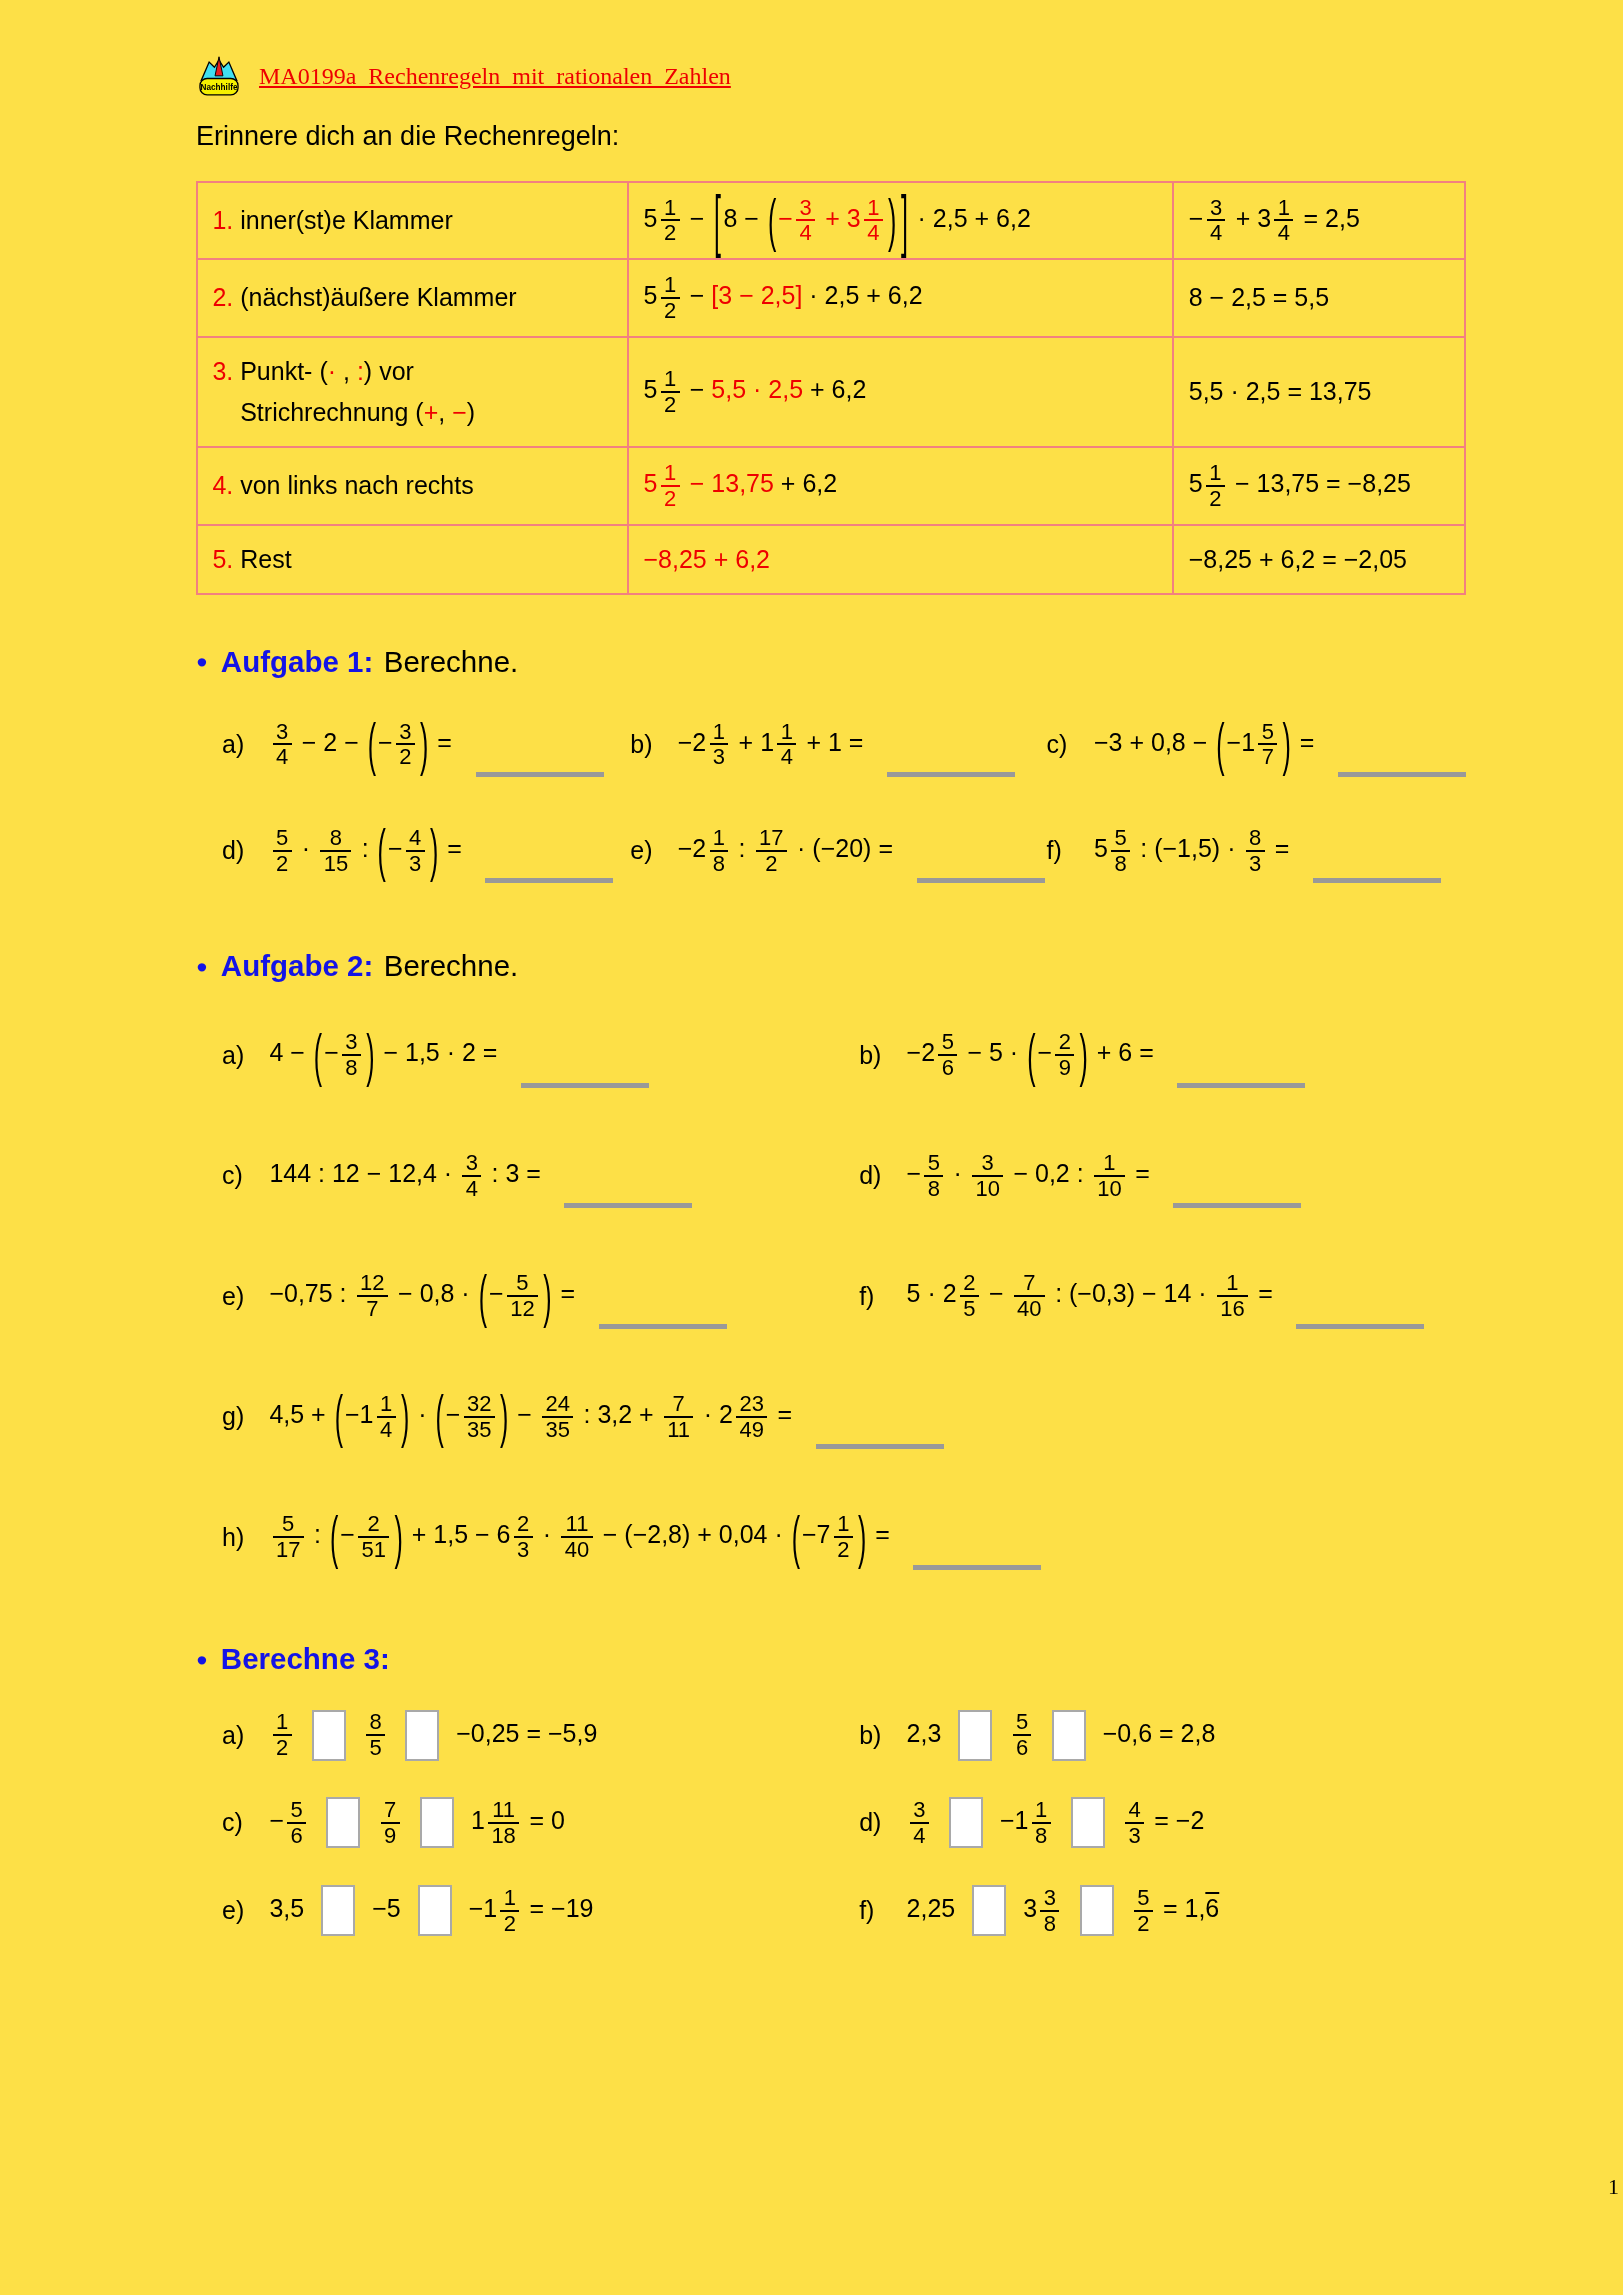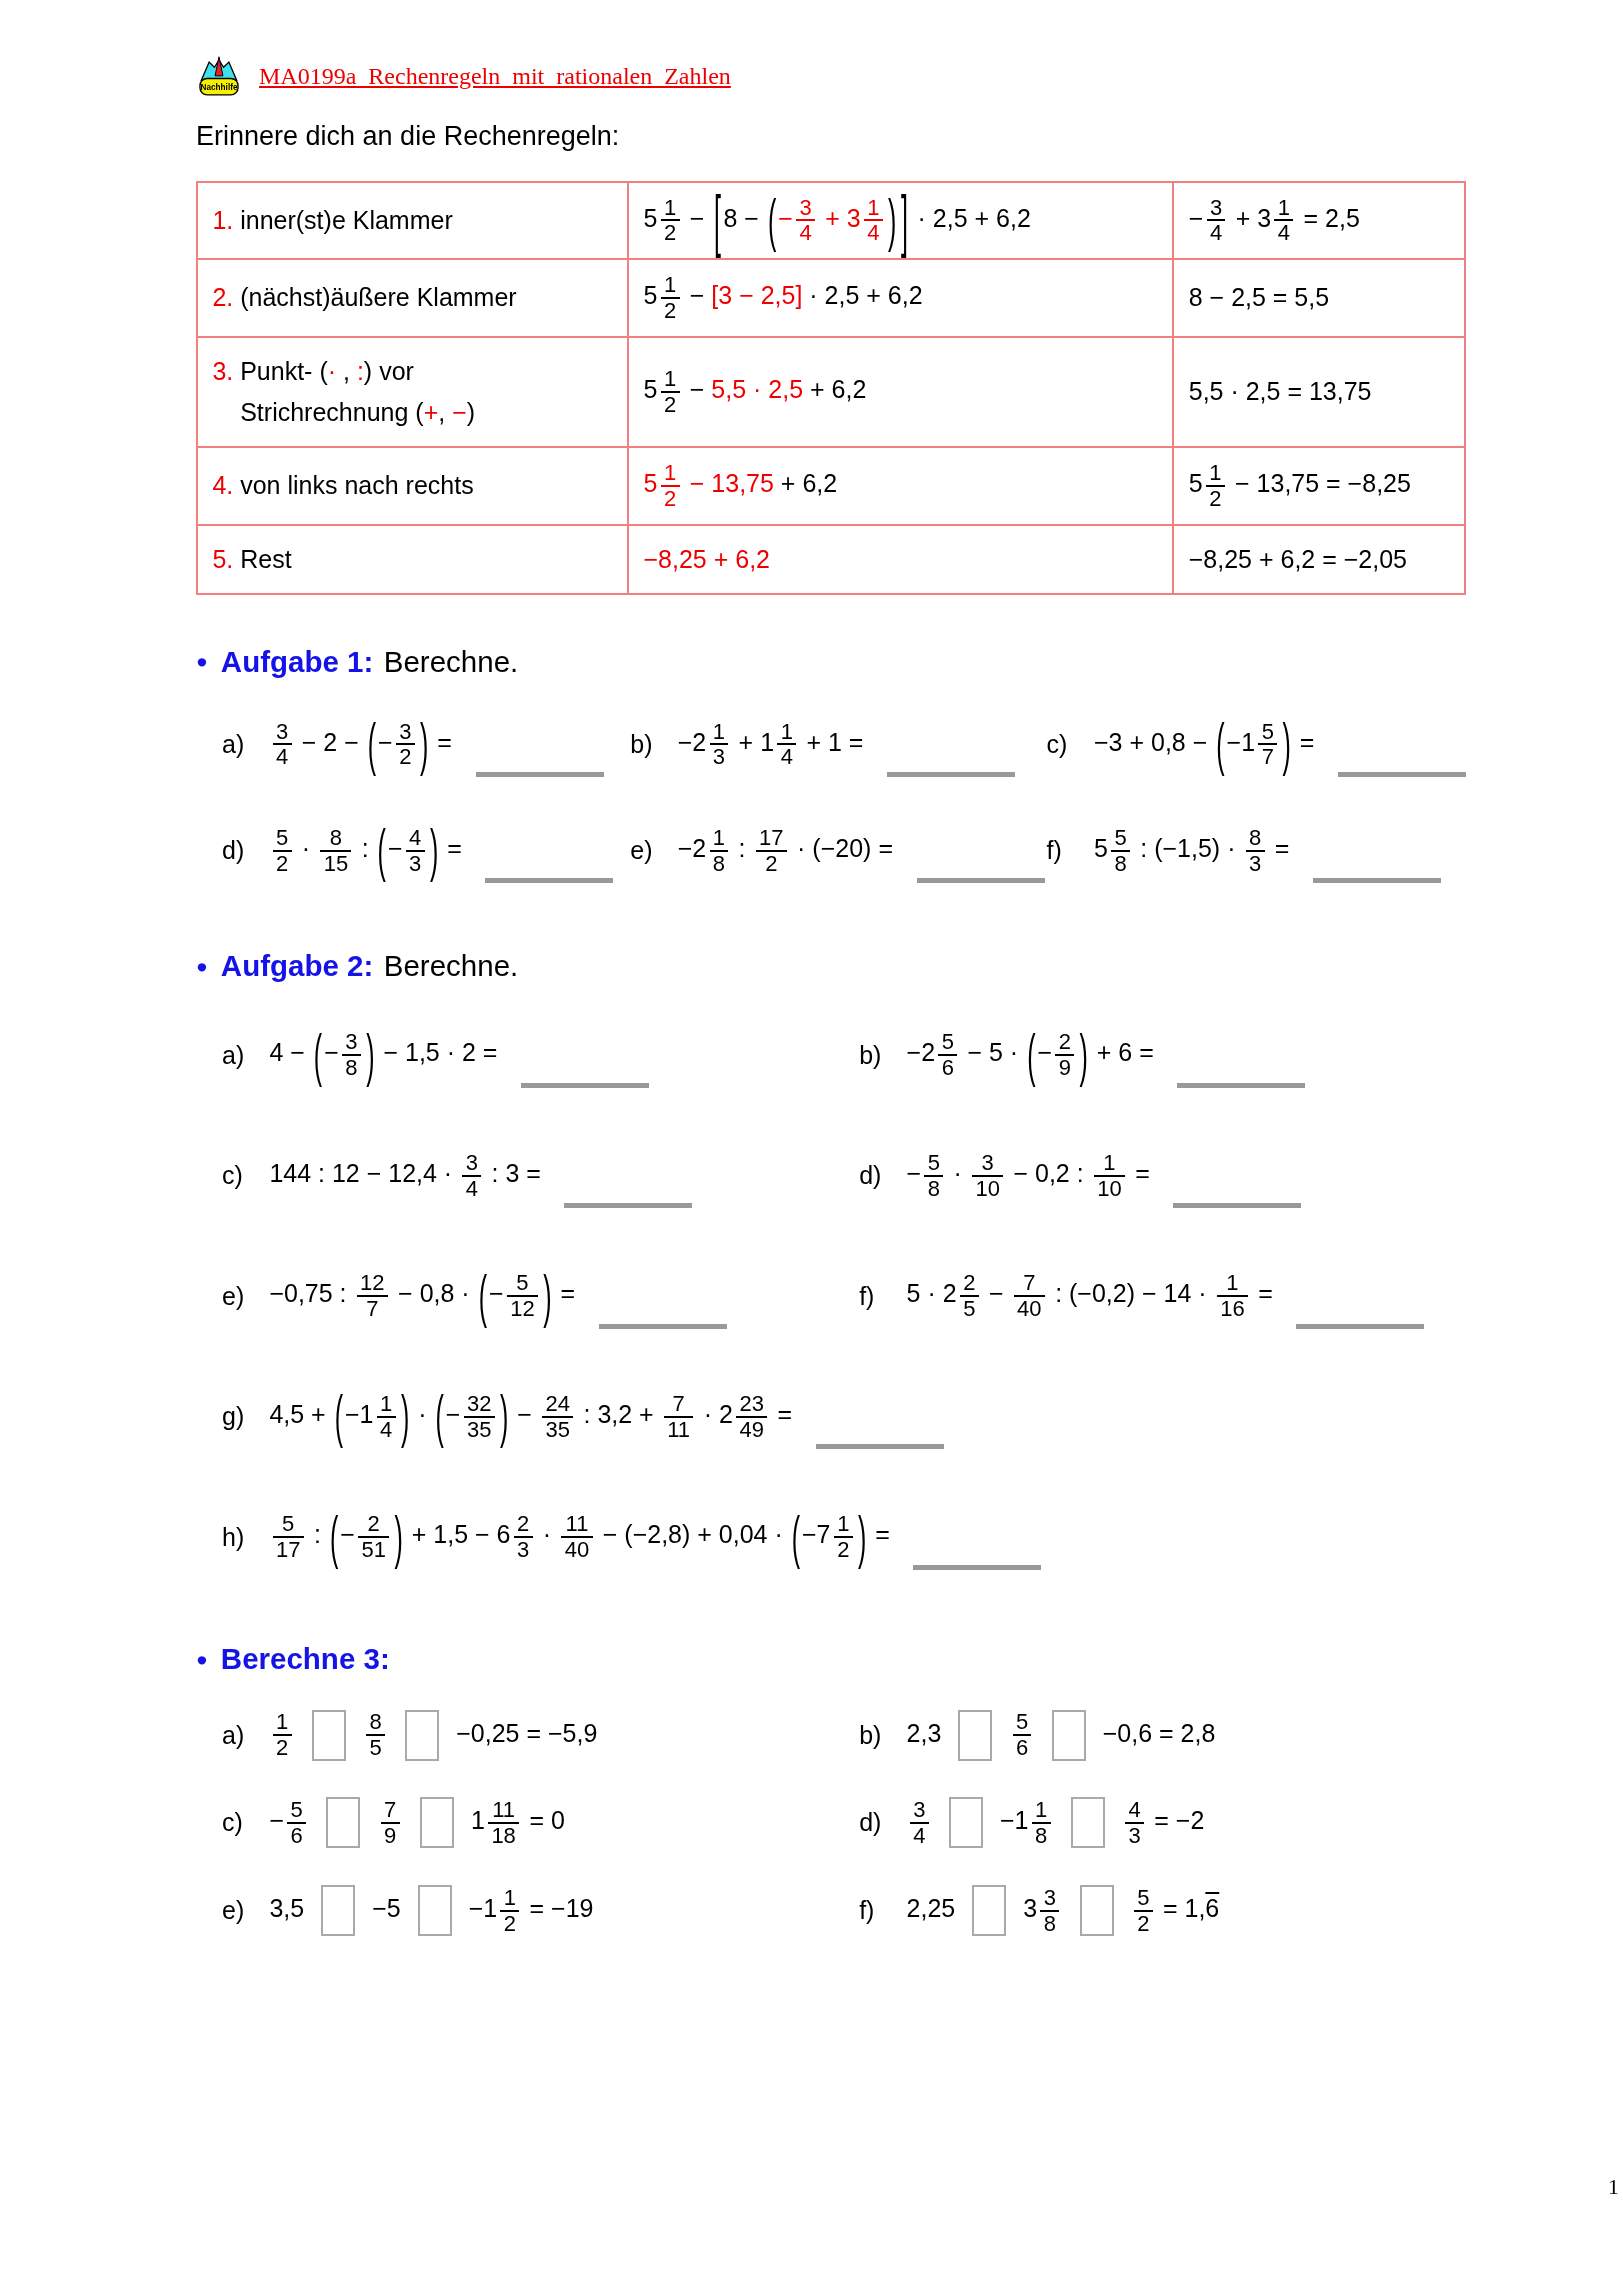--- a/index.html
+++ b/index.html
@@ -4,21 +4,21 @@
 <style>
   :root{
     --accent-red:#ee0000;
     --table-border:#f28080;
     --task-blue:#1414e6;
     --line-gray:#999999;
   }
   *{box-sizing:border-box;}
   html,body{margin:0;padding:0;background:#e8e8e8;}
   .page{
-    width:1623px;height:2295px;position:relative;overflow:hidden;background:#ffffff;
+    width:1623px;height:2295px;position:relative;overflow:hidden;background:#fde047;
     font-family:"Liberation Sans","DejaVu Sans",sans-serif;color:#000;margin:0 auto;
   }
   .content{position:absolute;left:196px;right:157px;top:56px;}
 
   
   .docheader{display:flex;align-items:center;gap:17px;}
   .filename{
     font-family:"Liberation Serif","DejaVu Serif",serif;
     font-size:24px;color:var(--accent-red);text-decoration:underline;
   }
@@ -182,21 +182,21 @@
             <span class="math"><span>−</span><span class="frac"><span class="fn">5</span><span class="fd">8</span></span><span> · </span><span class="frac"><span class="fn">3</span><span class="fd">10</span></span><span> − 0,2 : </span><span class="frac"><span class="fn">1</span><span class="fd">10</span></span><span> =</span></span>
             <span class="ansline"></span>
           </div>
           <div class="item">
             <span class="ilabel">e)</span>
             <span class="math"><span>−0,75 : </span><span class="frac"><span class="fn">12</span><span class="fd">7</span></span><span> − 0,8 · </span><span class="sp">(</span><span>−</span><span class="frac"><span class="fn">5</span><span class="fd">12</span></span><span class="sp">)</span><span> =</span></span>
             <span class="ansline"></span>
           </div>
           <div class="item">
             <span class="ilabel">f)</span>
-            <span class="math"><span>5 · 2</span><span class="frac"><span class="fn">2</span><span class="fd">5</span></span><span> − </span><span class="frac"><span class="fn">7</span><span class="fd">40</span></span><span> : (−0,2) − 14 · </span><span class="frac"><span class="fn">1</span><span class="fd">16</span></span><span> =</span></span>
+            <span class="math"><span>5 · 2</span><span class="frac"><span class="fn">2</span><span class="fd">5</span></span><span> − </span><span class="frac"><span class="fn">7</span><span class="fd">40</span></span><span> : (−0,3) − 14 · </span><span class="frac"><span class="fn">1</span><span class="fd">16</span></span><span> =</span></span>
             <span class="ansline"></span>
           </div>
           <div class="item wide">
             <span class="ilabel">g)</span>
             <span class="math"><span>4,5 + </span><span class="sp">(</span><span>−1</span><span class="frac"><span class="fn">1</span><span class="fd">4</span></span><span class="sp">)</span><span> · </span><span class="sp">(</span><span>−</span><span class="frac"><span class="fn">32</span><span class="fd">35</span></span><span class="sp">)</span><span> − </span><span class="frac"><span class="fn">24</span><span class="fd">35</span></span><span> : 3,2 + </span><span class="frac"><span class="fn">7</span><span class="fd">11</span></span><span> · 2</span><span class="frac"><span class="fn">23</span><span class="fd">49</span></span><span> =</span></span>
             <span class="ansline"></span>
           </div>
           <div class="item wide">
             <span class="ilabel">h)</span>
             <span class="math"><span class="frac"><span class="fn">5</span><span class="fd">17</span></span><span> : </span><span class="sp">(</span><span>−</span><span class="frac"><span class="fn">2</span><span class="fd">51</span></span><span class="sp">)</span><span> + 1,5 − 6</span><span class="frac"><span class="fn">2</span><span class="fd">3</span></span><span> · </span><span class="frac"><span class="fn">11</span><span class="fd">40</span></span><span> − (−2,8) + 0,04 · </span><span class="sp">(</span><span>−7</span><span class="frac"><span class="fn">1</span><span class="fd">2</span></span><span class="sp">)</span><span> =</span></span>

